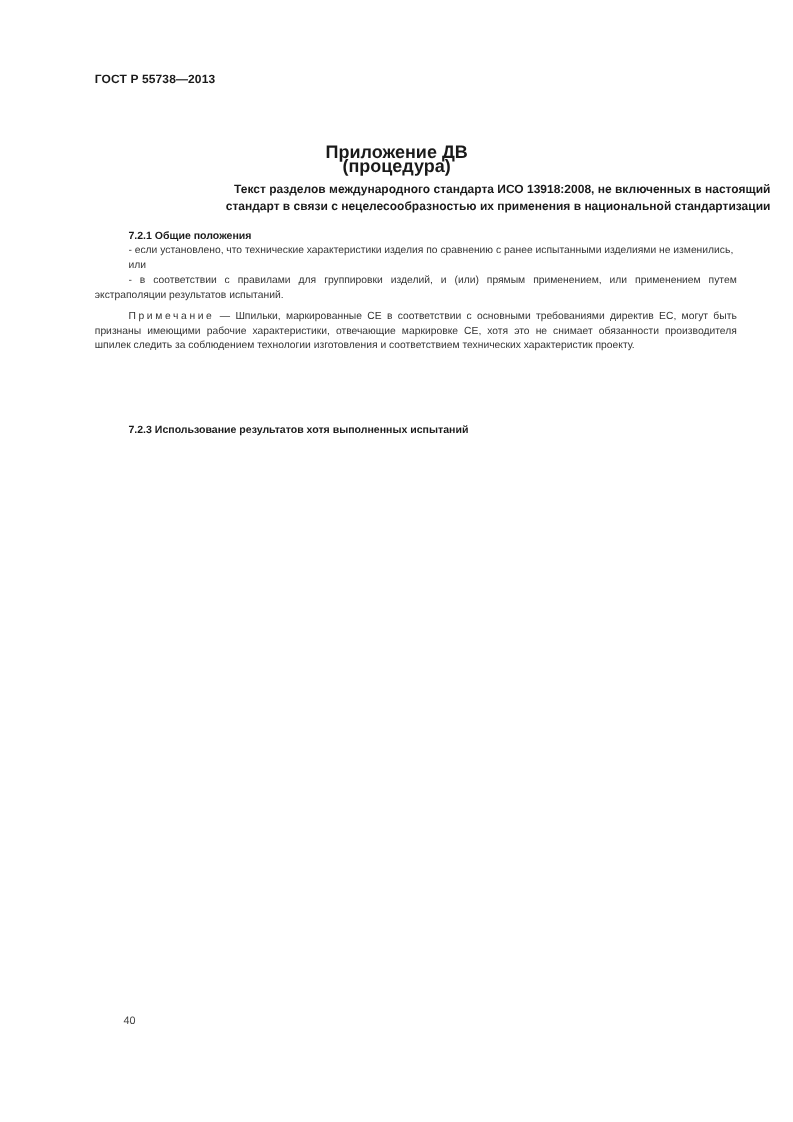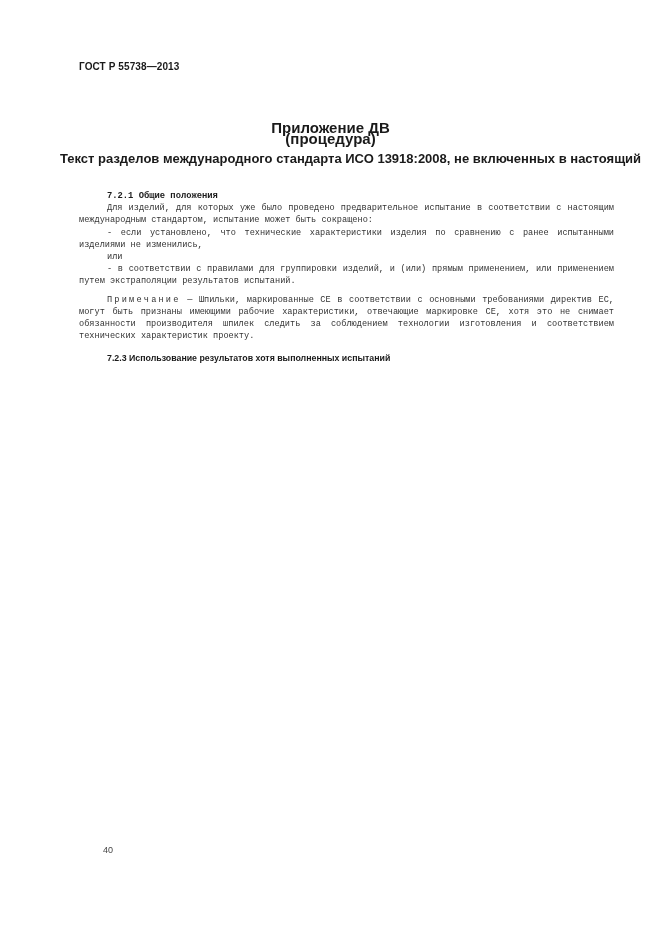--- a/index.html
+++ b/index.html
@@ -1,44 +1,44 @@
 <!DOCTYPE html>
 <html><head>
   <meta charset="utf-8">
   <style>
     html, body { margin: 0; padding: 0; background: #ffffff; }
     body { width: 661px; height: 935px; position: relative; overflow: hidden;
            font-family: "Liberation Sans", sans-serif; color: #2a2a2a; }
     .abs { position: absolute; }
     .header { left: 79px; top: 61px; font-size: 10px; font-weight: bold; color: #1a1a1a; letter-spacing: 0.1px; }
     .appendix { left: 0; width: 661px; top: 92px; text-align: center; font-size: 15px; font-weight: bold; line-height: 11px; color: #1a1a1a; margin-top: 30px; }
-    .title { left: 60px; width: 582px; top: 152px; text-align: left; font-size: 13px; font-weight: bold; line-height: 13.5px; color: #1a1a1a; }
+    .title { left: 60px; width: 582px; top: 152px; text-align: right; font-size: 10px; font-weight: bold; line-height: 13.5px; color: #1a1a1a; }
     .body { left: 79px; width: 535px; font-size: 8.6px; line-height: 12.2px; text-align: justify; color: #333; }
     .body p { margin: 0; text-indent: 28px; }
     .sec { font-weight: bold; text-indent: 28px; color: #1a1a1a; font-size: 8.8px; }
     .spaced { letter-spacing: 2.2px; }
     .pagenum { left: 79px; top: 845px; font-size: 9px; color: #444; margin-left: 24px; }
   </style>
 </head>
 <body>
 
 <div class="abs header">ГОСТ Р 55738—2013</div>
 
 <div class="abs appendix">
   <div>Приложение ДВ</div>
   <div>(процедура)</div>
 </div>
 
 <div class="abs title">
   <div>Текст разделов международного стандарта ИСО 13918:2008, не включенных в настоящий</div>
+  <div>стандарт в связи с нецелесообразностью их применения в национальной стандартизации</div>
 </div>
 
-<div class="abs body" style="top:190px;font-family:Liberation Mono, monospace;">
+<div class="abs body" style="top:190px;">
   <p class="sec">7.2.1  Общие положения</p>
-  <p>Для изделий, для которых уже было проведено предварительное испытание в соответствии с настоящим международным стандартом, испытание может быть сокращено:</p>
   <p>- если установлено, что технические характеристики изделия по сравнению с ранее испытанными изделиями не изменились,</p>
   <p>или</p>
   <p>- в соответствии с правилами для группировки изделий, и (или) прямым применением, или применением путем экстраполяции результатов испытаний.</p>
   <p style="margin-top:6px;"><span class="spaced">Примечание</span><span> — Шпильки, маркированные CE в соответствии с основными требованиями директив ЕС, могут быть признаны имеющими рабочие характеристики, отвечающие маркировке CE, хотя это не снимает обязанности производителя шпилек следить за соблюдением технологии изготовления и соответствием технических характеристик проекту.</span></p>
 </div>
 
 <div class="abs body" style="top:352px;">
   <p class="sec">7.2.3  Использование результатов хотя выполненных испытаний</p>
 </div>
 

